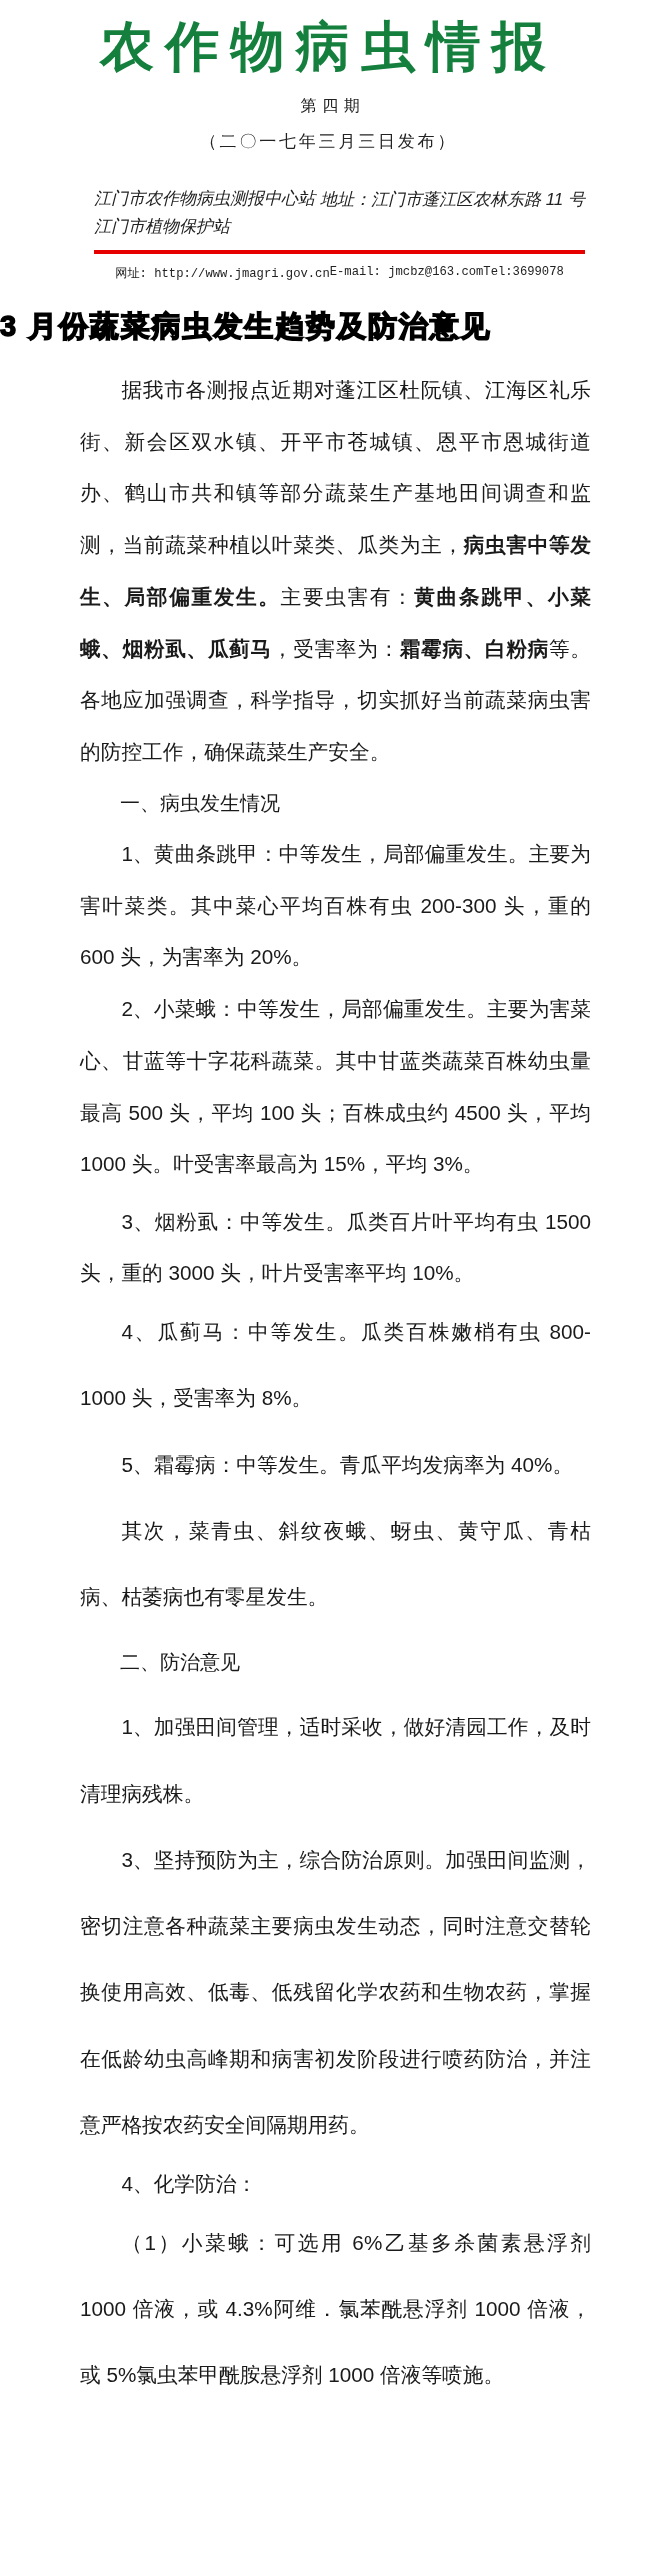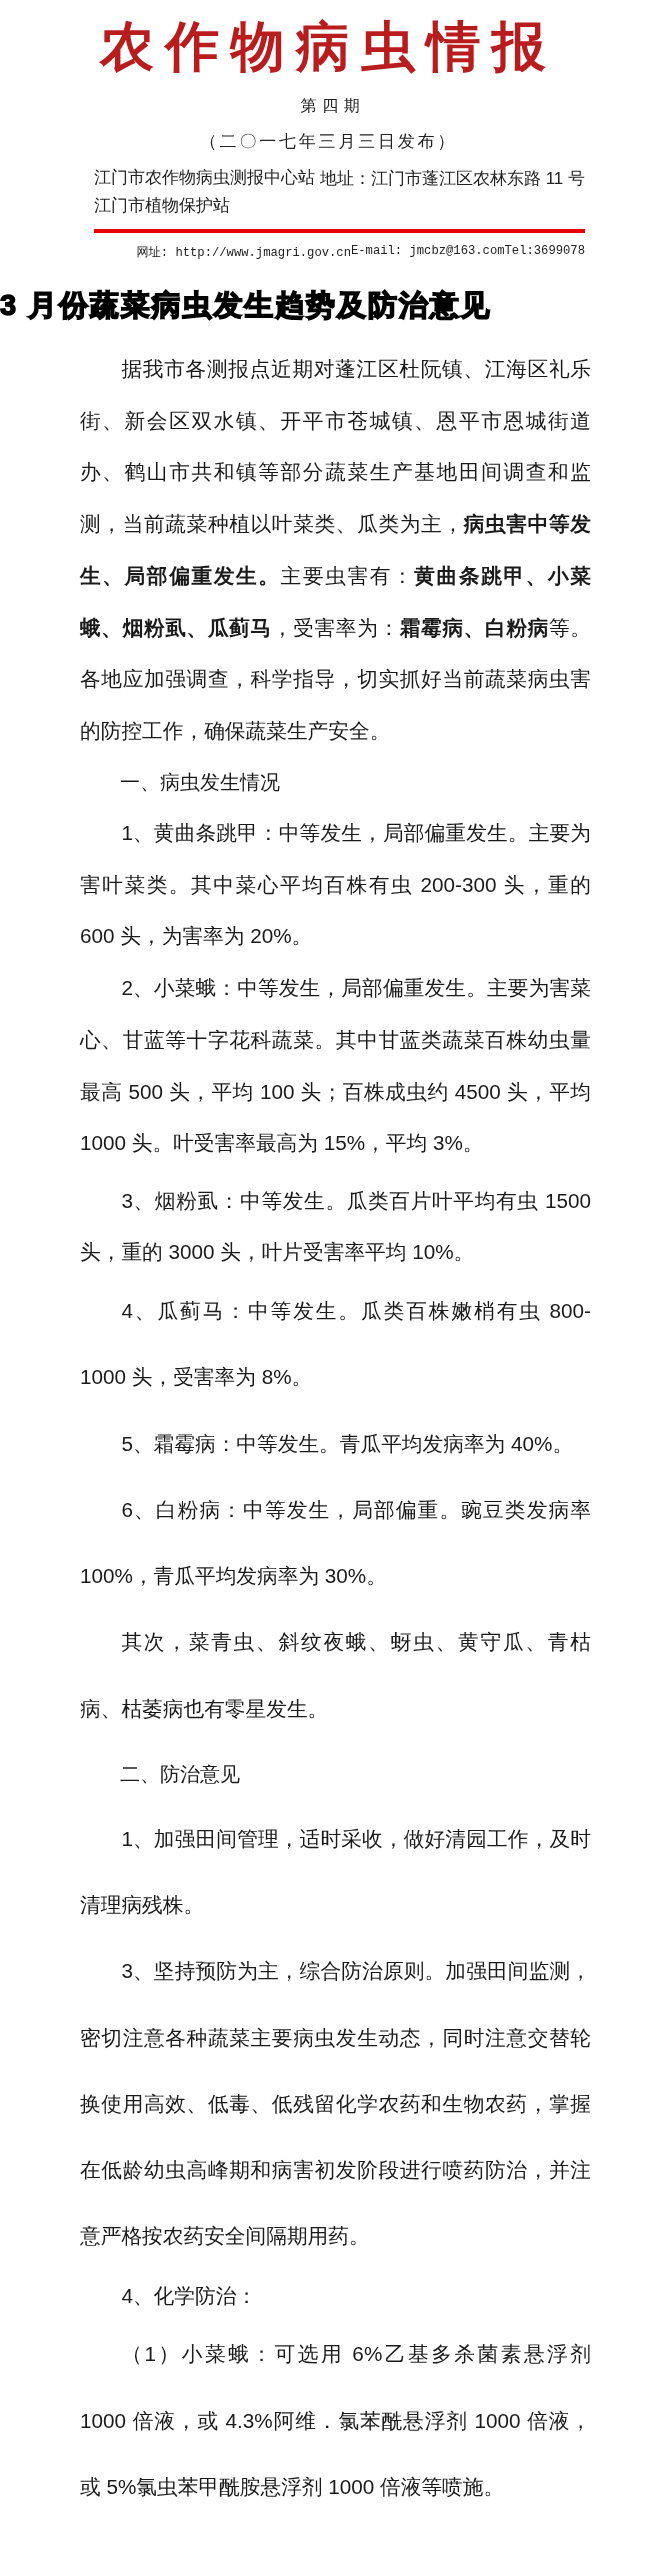--- a/index.html
+++ b/index.html
@@ -15,54 +15,55 @@
   .page { width: 657px; padding-top: 5.6px; }
 
   
   .masthead-title {
     text-align: center;
     font-family: "DejaVu Serif", "Liberation Serif", serif;
     font-weight: 700;
     font-size: 54px;
     line-height: 81px;
     letter-spacing: 11.3px;
-    color: #b91c1c;
+    color: #15803d;
   }
   .issue-line {
     text-align: center;
     font-size: 16px;
     letter-spacing: 5.6px;
     margin-top: 9.4px;
     color: #222;
     margin-left: 9px;
   }
   .date-line {
     text-align: center;
     font-size: 17px;
     letter-spacing: 2.8px;
     margin-top: 13px;
     color: #222;
   }
   .org-row {
-    margin: 11px 72px 0 94px;
+    margin: 32px 72px 0 94px;
     display: flex;
     justify-content: space-between;
     align-items: center;
+    font-style: italic;
   }
   .org-col { font-size: 17px; line-height: 28px; color: #222; }
   .addr-col { font-size: 17px; color: #222; align-self: flex-start; margin-top: 2.8px; }
   .masthead-rule {
     height: 3.8px;
     background: #e60000;
     margin: 9.4px 72px 0 94px;
   }
   .info-row {
     margin: 11.3px 72px 0 94px;
     display: flex;
-    justify-content: flex-end;
+    justify-content: center;
     font-family: "Liberation Mono", "DejaVu Sans Mono", monospace;
     font-size: 12.2px;
     color: #222;
   }
 
   
   .article-heading {
     text-align: left;
     margin-top: 24.4px;
     font-size: 29px;
@@ -120,21 +121,20 @@
 
     <p><span>据我市各测报点近期对蓬江区杜阮镇、江海区礼乐街、新会区双水镇、开平市苍城镇、恩平市恩城街道办、鹤山市共和镇等部分蔬菜生产基地田间调查和监测，当前蔬菜种植以叶菜类、瓜类为主，</span><b>病虫害中等发生、局部偏重发生。</b><span>主要虫害有：</span><b>黄曲条跳甲、小菜蛾、烟粉虱、瓜蓟马</b><span>，受害率为：</span><b>霜霉病、白粉病</b><span>等。各地应加强调查，科学指导，切实抓好当前蔬菜病虫害的防控工作，确保蔬菜生产安全。</span></p>
 
     <p class="sec-heading">一、病虫发生情况</p>
 
     <p>1、黄曲条跳甲：中等发生，局部偏重发生。主要为害叶菜类。其中菜心平均百株有虫 200-300 头，重的 600 头，为害率为 20%。</p>
     <p>2、小菜蛾：中等发生，局部偏重发生。主要为害菜心、甘蓝等十字花科蔬菜。其中甘蓝类蔬菜百株幼虫量最高 500 头，平均 100 头；百株成虫约 4500 头，平均 1000 头。叶受害率最高为 15%，平均 3%。</p>
     <p class="gap-sm">3、烟粉虱：中等发生。瓜类百片叶平均有虫 1500 头，重的 3000 头，叶片受害率平均 10%。</p>
     <p class="wide">4、瓜蓟马：中等发生。瓜类百株嫩梢有虫 800-1000 头，受害率为 8%。</p>
     <p class="wide">5、霜霉病：中等发生。青瓜平均发病率为 40%。</p>
-    <p class="wide">6、白粉病：中等发生，局部偏重。豌豆类发病率 100%，青瓜平均发病率为 30%。</p>
 
     <p class="wide">其次，菜青虫、斜纹夜蛾、蚜虫、黄守瓜、青枯病、枯萎病也有零星发生。</p>
 
     <p class="sec-heading wide">二、防治意见</p>
 
     <p class="wide">1、加强田间管理，适时采收，做好清园工作，及时清理病残株。</p>
     <p class="wide">3、坚持预防为主，综合防治原则。加强田间监测，密切注意各种蔬菜主要病虫发生动态，同时注意交替轮换使用高效、低毒、低残留化学农药和生物农药，掌握在低龄幼虫高峰期和病害初发阶段进行喷药防治，并注意严格按农药安全间隔期用药。</p>
     <p>4、化学防治：</p>
 
     <p class="wide">（1）小菜蛾：可选用 6%乙基多杀菌素悬浮剂 1000 倍液，或 4.3%阿维．氯苯酰悬浮剂 1000 倍液，或 5%氯虫苯甲酰胺悬浮剂 1000 倍液等喷施。</p>

